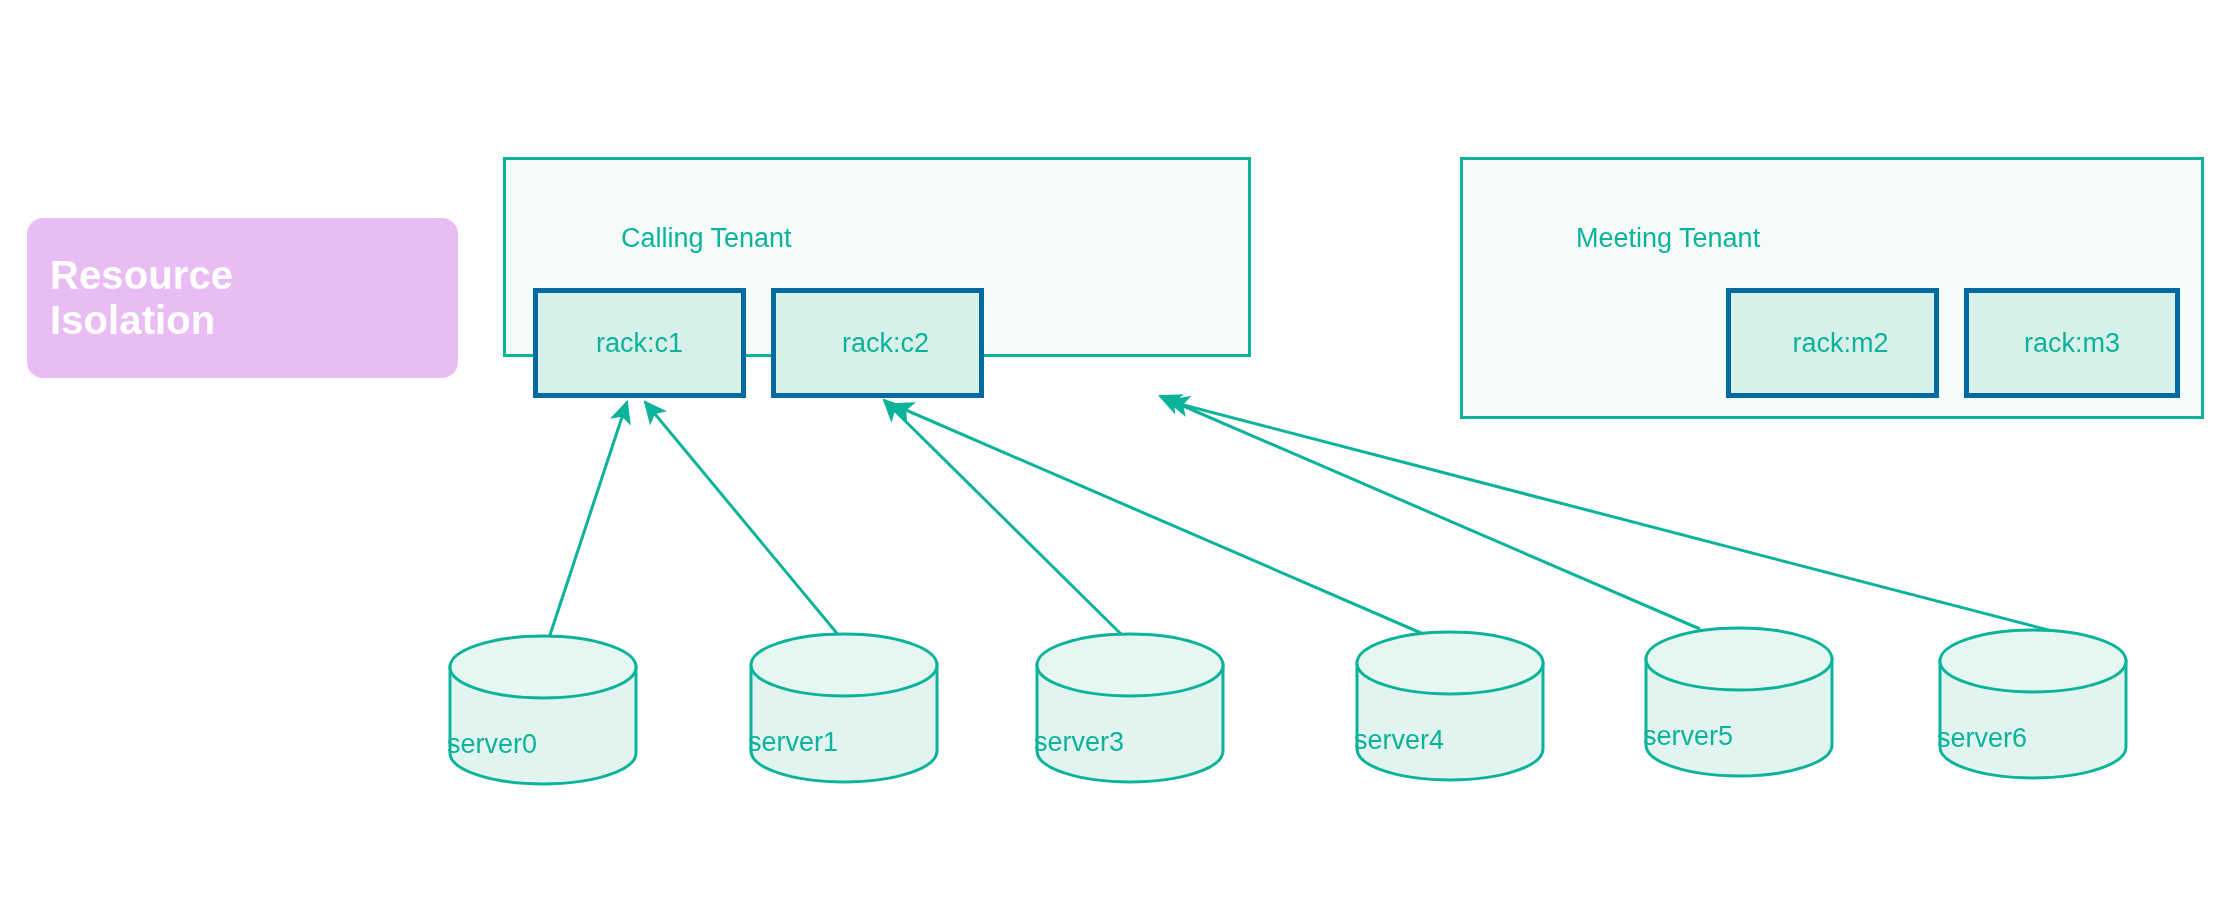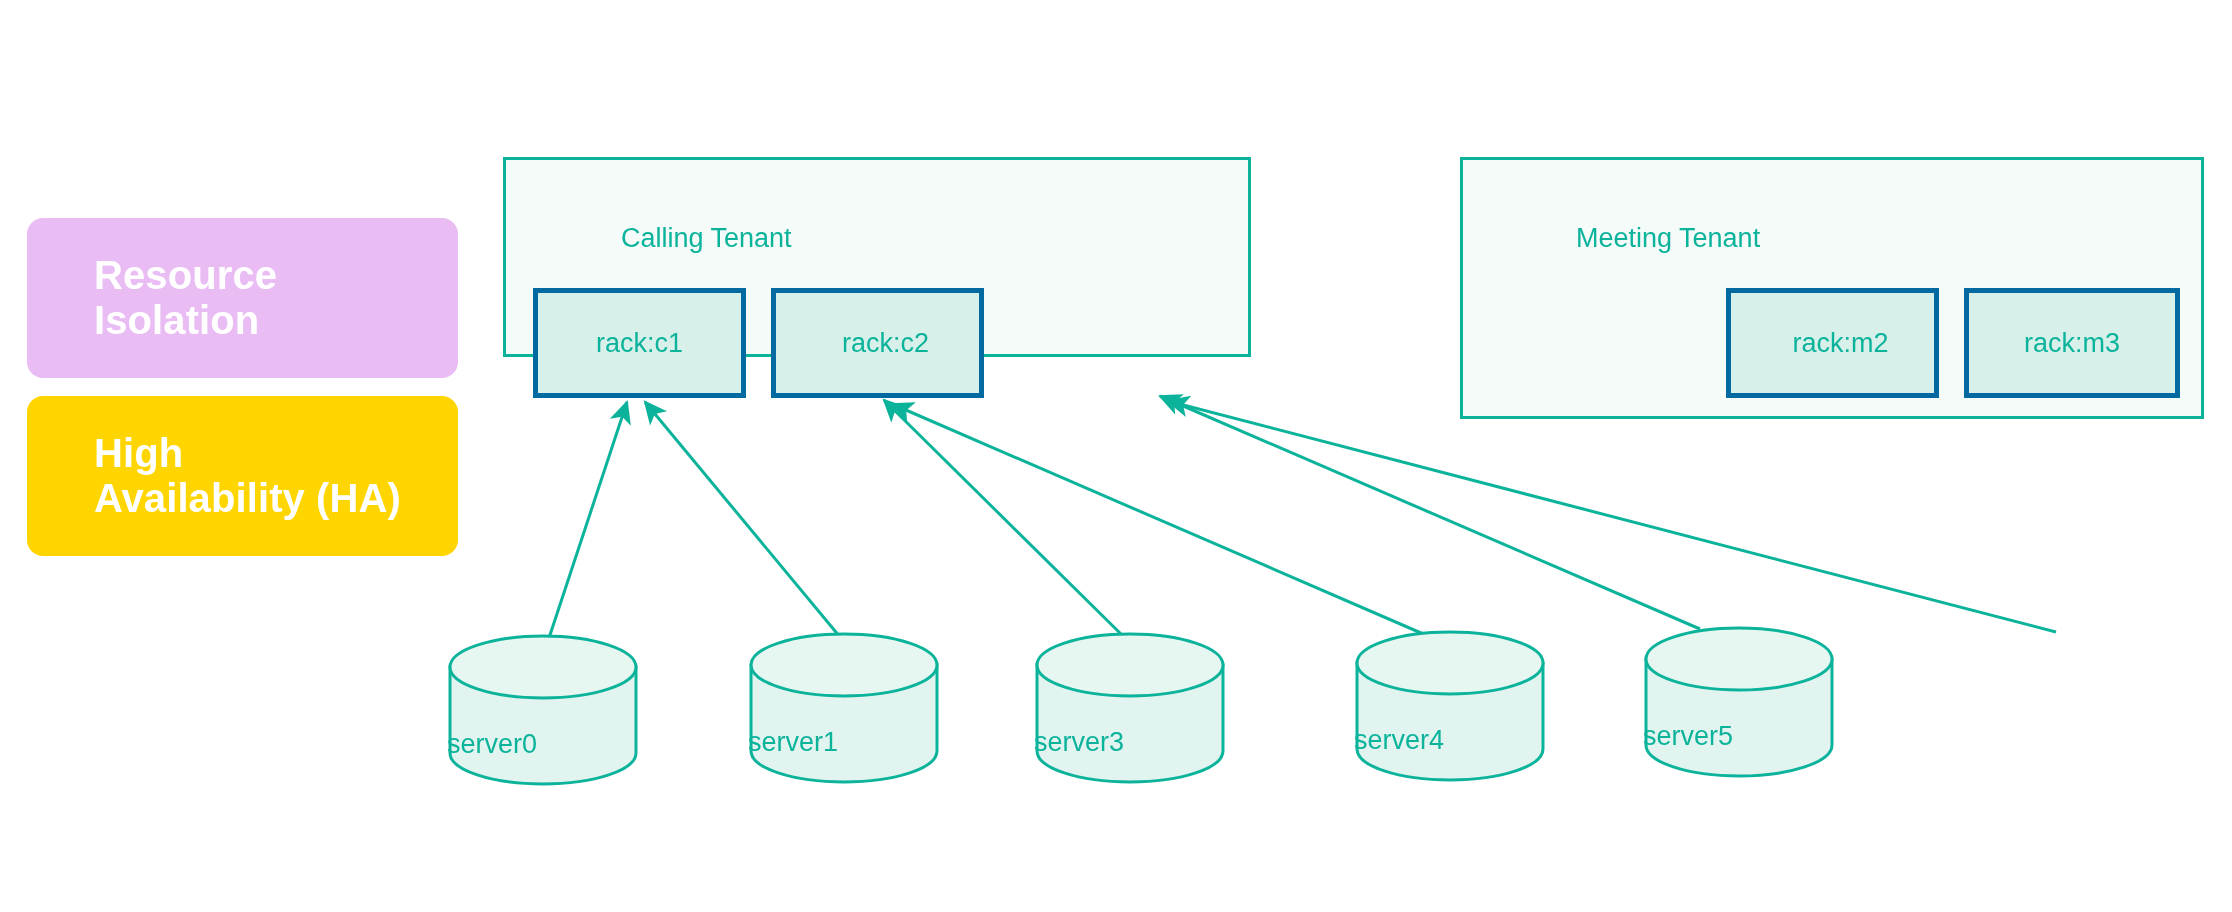--- a/index.html
+++ b/index.html
@@ -17,21 +17,21 @@
     font-weight:bold;
     font-size:40px;
     line-height:1.12;
     display:flex;align-items:center;
     padding:0 0 0 23px;
     box-sizing:border-box;
     letter-spacing:.1px;
   }
   #badge-resource{top:218px;width:431px;height:160px;background:#e9bdf4;}
   #badge-ha{top:396px;width:431px;height:160px;background:#ffd500;}
-  .badge span{display:block;white-space:pre-line;margin-left:44px;}
+  .badge span{display:block;white-space:pre-line;}
 
   
   .tenant{
     position:absolute;
     background:#f4fbf9;
     border:3px solid #0cb39b;
     box-sizing:border-box;
   }
   #tenant-calling{left:503px;top:157px;width:748px;height:200px;}
   #tenant-meeting{left:1460px;top:157px;width:744px;height:262px;}
@@ -71,24 +71,20 @@
   #connectors{position:absolute;left:0;top:0;width:2232px;height:912px;}
 </style>
 </head>
 <body>
 
 <div id="stage">
 
   <div class="badge" id="badge-resource">
     <span>Resource
 Isolation</span>
-  </div>
-  <div class="badge" id="badge-ha">
-    <span>High
-Availability (HA)</span>
   </div>
 
   <div class="tenant" id="tenant-calling">
     <div class="tenant-title">Calling Tenant</div>
     <div class="rack r1">
       <span>rack:c1</span>
     </div>
     <div class="rack r2">
       <span>rack:c2</span>
     </div>
@@ -159,14 +155,21 @@
   </div>
 
   <div class="cyl" style="left:1643px;top:626px;">
     <svg width="192" height="152" viewBox="0 0 192 152">
       <path d="M3 33 L3 119 A93 31 0 0 0 189 119 L189 33 Z" fill="#e2f4ef" stroke="#0cb39b" stroke-width="3"></path>
       <ellipse cx="96" cy="33" rx="93" ry="31" fill="#e6f6f1" stroke="#0cb39b" stroke-width="3"></ellipse>
     </svg>
     <div class="cyl-label">server5</div>
   </div>
 
+  <div class="cyl" style="left:1937px;top:628px;">
+    <svg width="192" height="152" viewBox="0 0 192 152">
+      <path d="M3 33 L3 119 A93 31 0 0 0 189 119 L189 33 Z" fill="#e2f4ef" stroke="#0cb39b" stroke-width="3"></path>
+      <ellipse cx="96" cy="33" rx="93" ry="31" fill="#e6f6f1" stroke="#0cb39b" stroke-width="3"></ellipse>
+    </svg>
+    <div class="cyl-label">server6</div>
+  </div>
 
 </div>
 
 </body></html>

